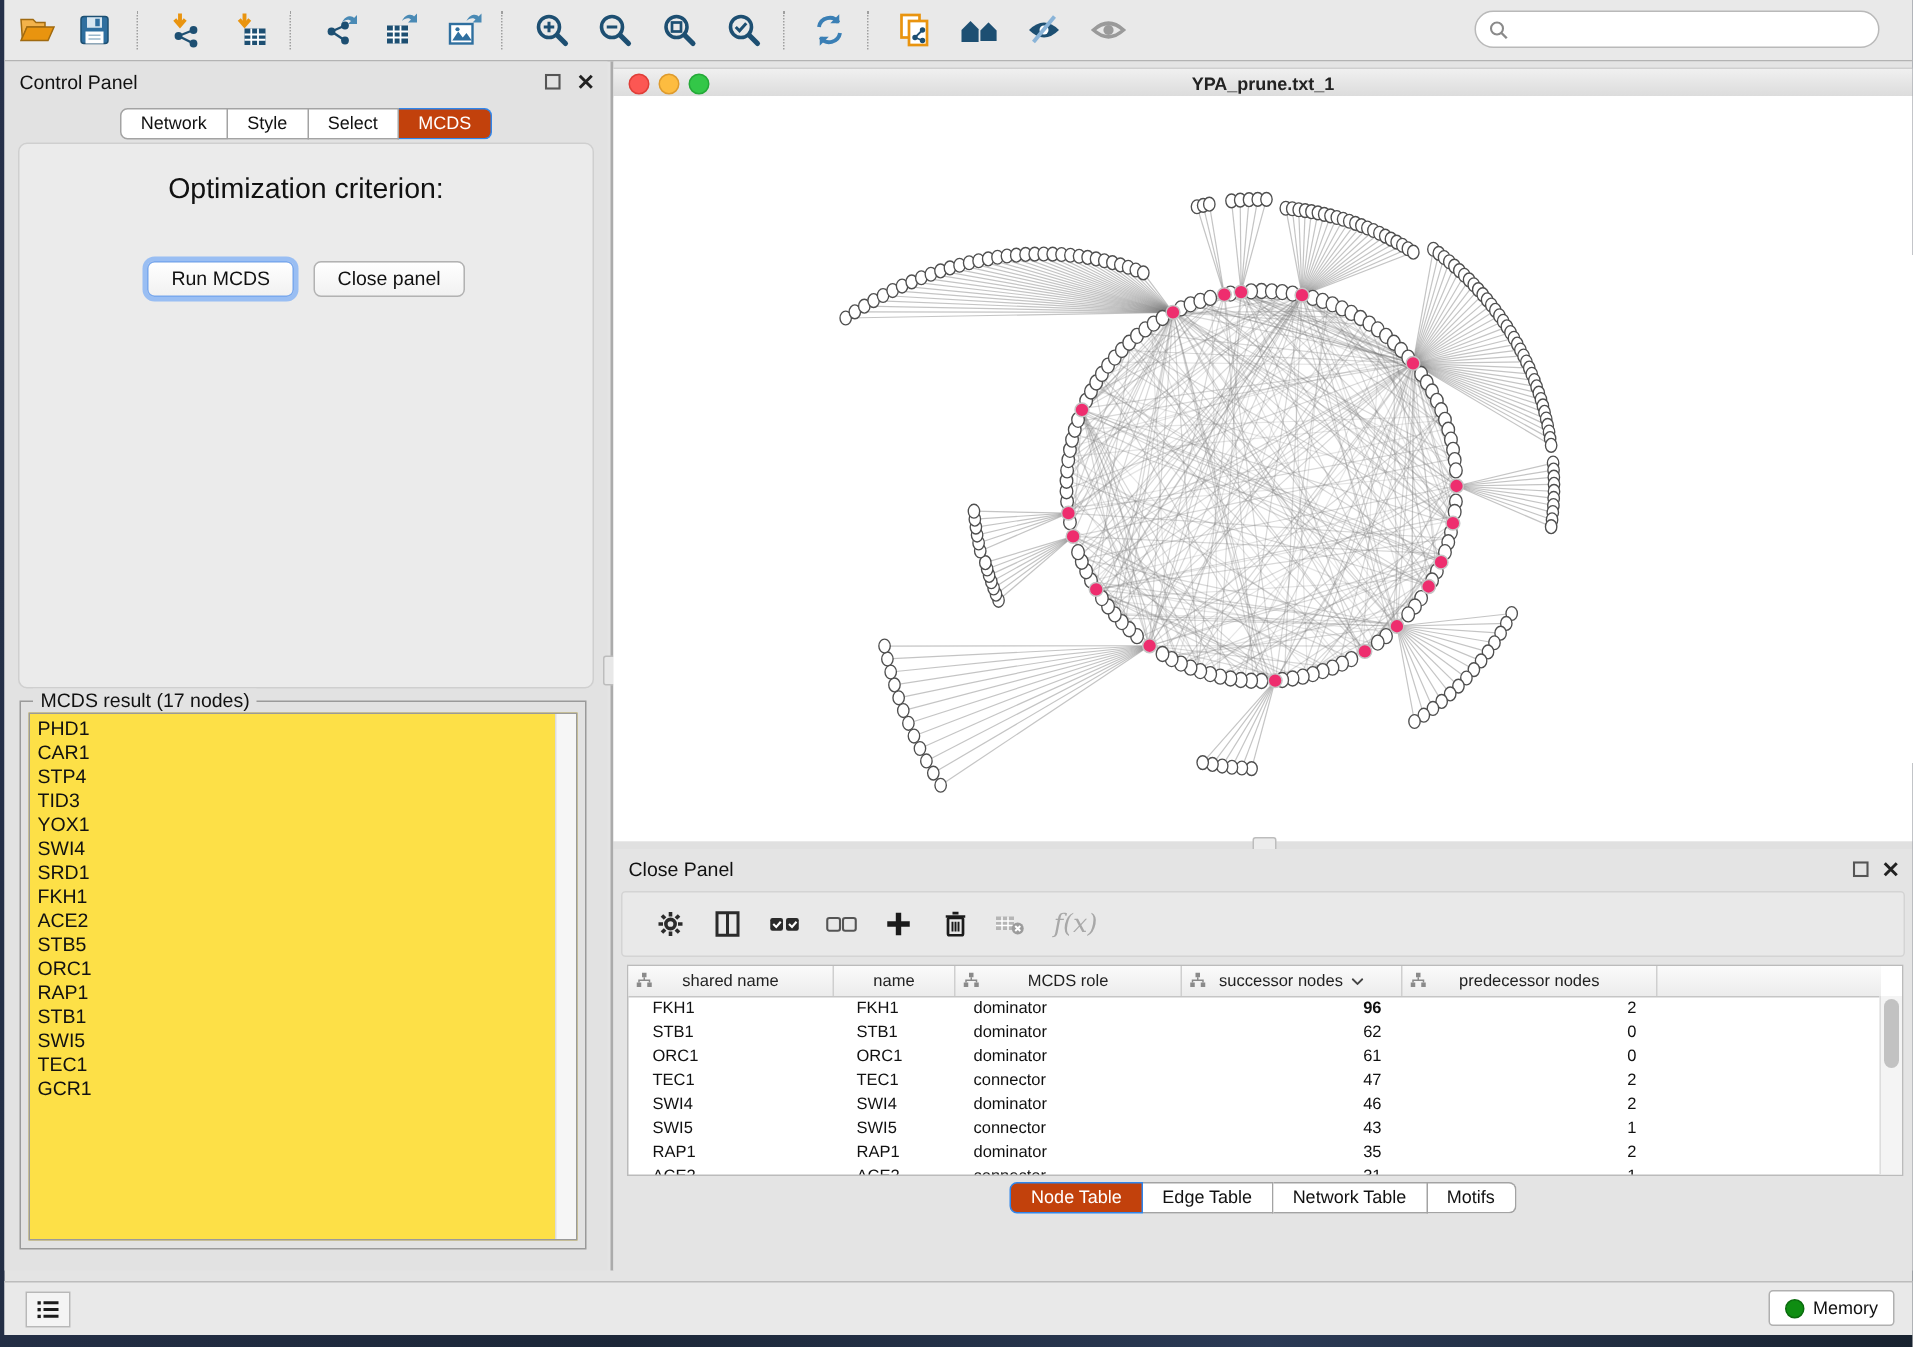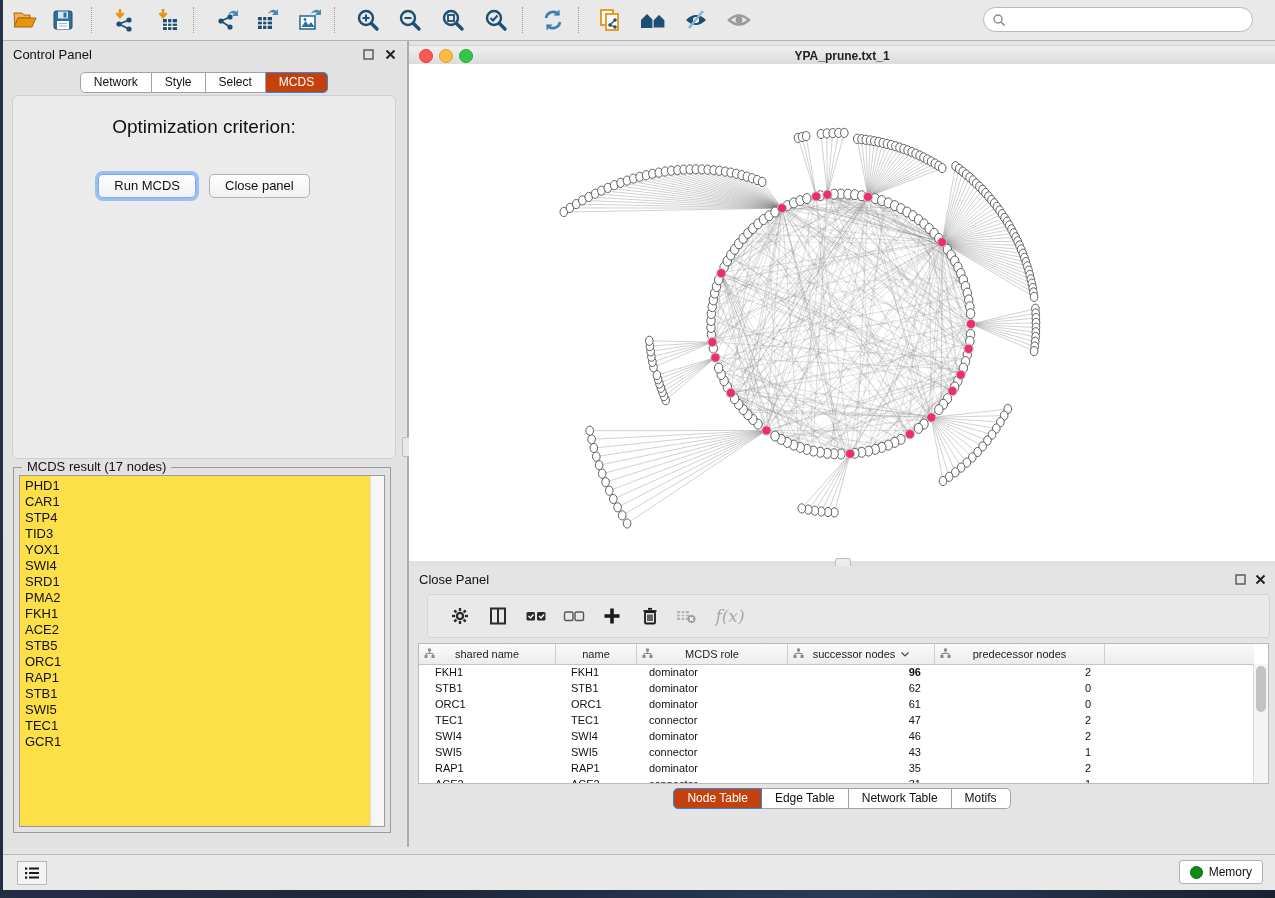--- a/index.html
+++ b/index.html
@@ -58,21 +58,21 @@
   .tl{position:absolute;top:3px;width:12px;height:12px;border-radius:50%;cursor:pointer;}
   .netwin-name{position:absolute;left:0;right:0;top:3px;text-align:center;font-size:12px;font-weight:bold;color:#222;}
   .netcanvas{position:absolute;left:0;right:0;top:23px;height:497px;background:#fff;}
   .netcanvas svg{position:absolute;left:0;top:0;}
 
   .hdivider{position:absolute;left:0;right:0;top:520px;height:5px;background:#e0e0e0;}
   .hhandle{position:absolute;left:50%;top:517px;width:14px;height:9px;margin-left:-7px;background:#ececec;border:1px solid #bdbdbd;border-radius:2px;cursor:row-resize;}
 
   
   .tpanel{position:absolute;left:0;right:0;top:525px;bottom:0;background:#e4e4e4;}
-  .tp-toolbar{position:absolute;left:18px;right:5px;top:28px;height:42px;background:#e9e9e9;border:1px solid #d4d4d4;border-radius:3px;}
+  .tp-toolbar{position:absolute;left:5px;right:5px;top:28px;height:42px;background:#e9e9e9;border:1px solid #d4d4d4;border-radius:3px;}
   .tpbtn{position:absolute;top:5px;width:32px;height:32px;border:none;background:transparent;display:flex;align-items:center;justify-content:center;padding:0;cursor:pointer;}
   .fx-label{font-size:17px;font-style:italic;color:#a8a8a8;font-family:"DejaVu Serif","Liberation Serif",serif;}
 
   .tablebox{position:absolute;left:9px;right:6px;top:77px;bottom:63px;background:#fff;border:1px solid #bbb;}
   .thead{position:absolute;left:0;top:0;right:14px;height:20px;background:linear-gradient(#fbfbfb,#ececec);border-bottom:1px solid #c5c5c5;display:flex;}
   .th{position:relative;border-right:1px solid #cfcfcf;display:flex;align-items:center;justify-content:center;font-size:11px;color:#222;box-sizing:border-box;}
   .th .treeic{position:absolute;left:5px;top:4px;}
   .th .sortic{margin-left:6px;}
   .tbody{position:absolute;left:0;top:20px;right:14px;bottom:0;overflow:hidden;}
   .tr{display:flex;height:16px;}
@@ -297,21 +297,20 @@
       <span class="legend">MCDS result (17 nodes)</span>
       <div class="mcds-listwrap">
         <div class="mcds-list" id="mcds-list">
             <div class="mcds-item">PHD1</div>
             <div class="mcds-item">CAR1</div>
             <div class="mcds-item">STP4</div>
             <div class="mcds-item">TID3</div>
             <div class="mcds-item">YOX1</div>
             <div class="mcds-item">SWI4</div>
             <div class="mcds-item">SRD1</div>
-            <div class="mcds-item">PMA2</div>
             <div class="mcds-item">FKH1</div>
             <div class="mcds-item">ACE2</div>
             <div class="mcds-item">STB5</div>
             <div class="mcds-item">ORC1</div>
             <div class="mcds-item">RAP1</div>
             <div class="mcds-item">STB1</div>
             <div class="mcds-item">SWI5</div>
             <div class="mcds-item">TEC1</div>
             <div class="mcds-item">GCR1</div>
           </div>

